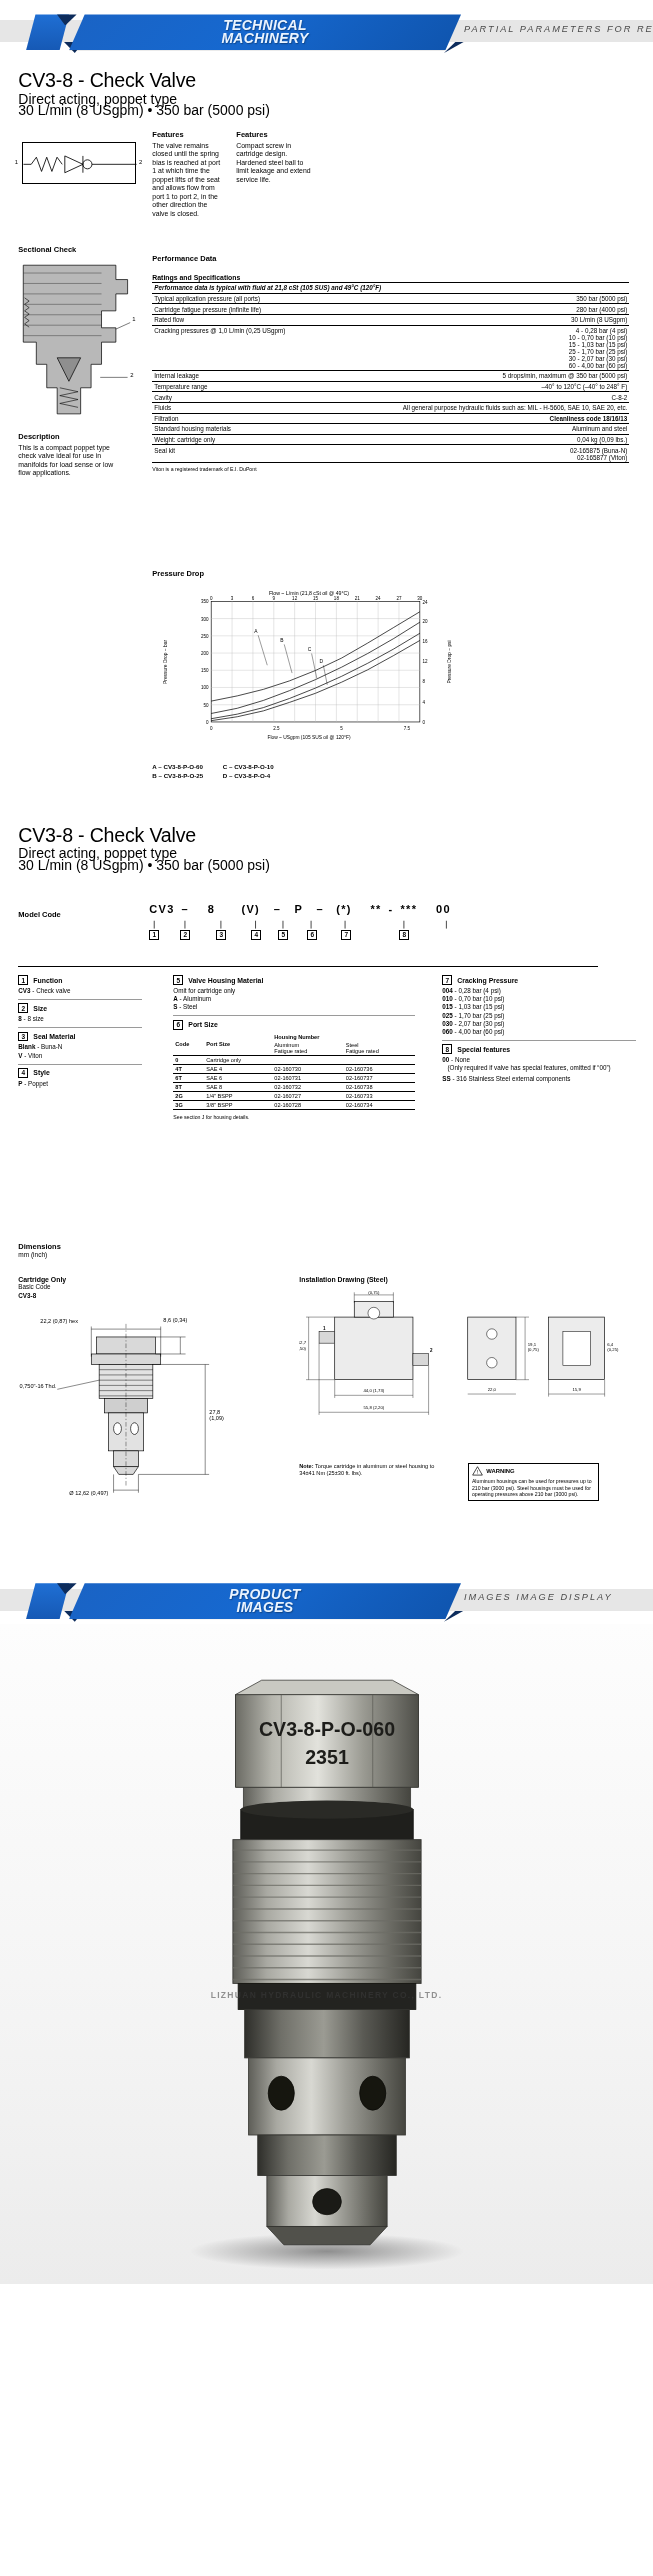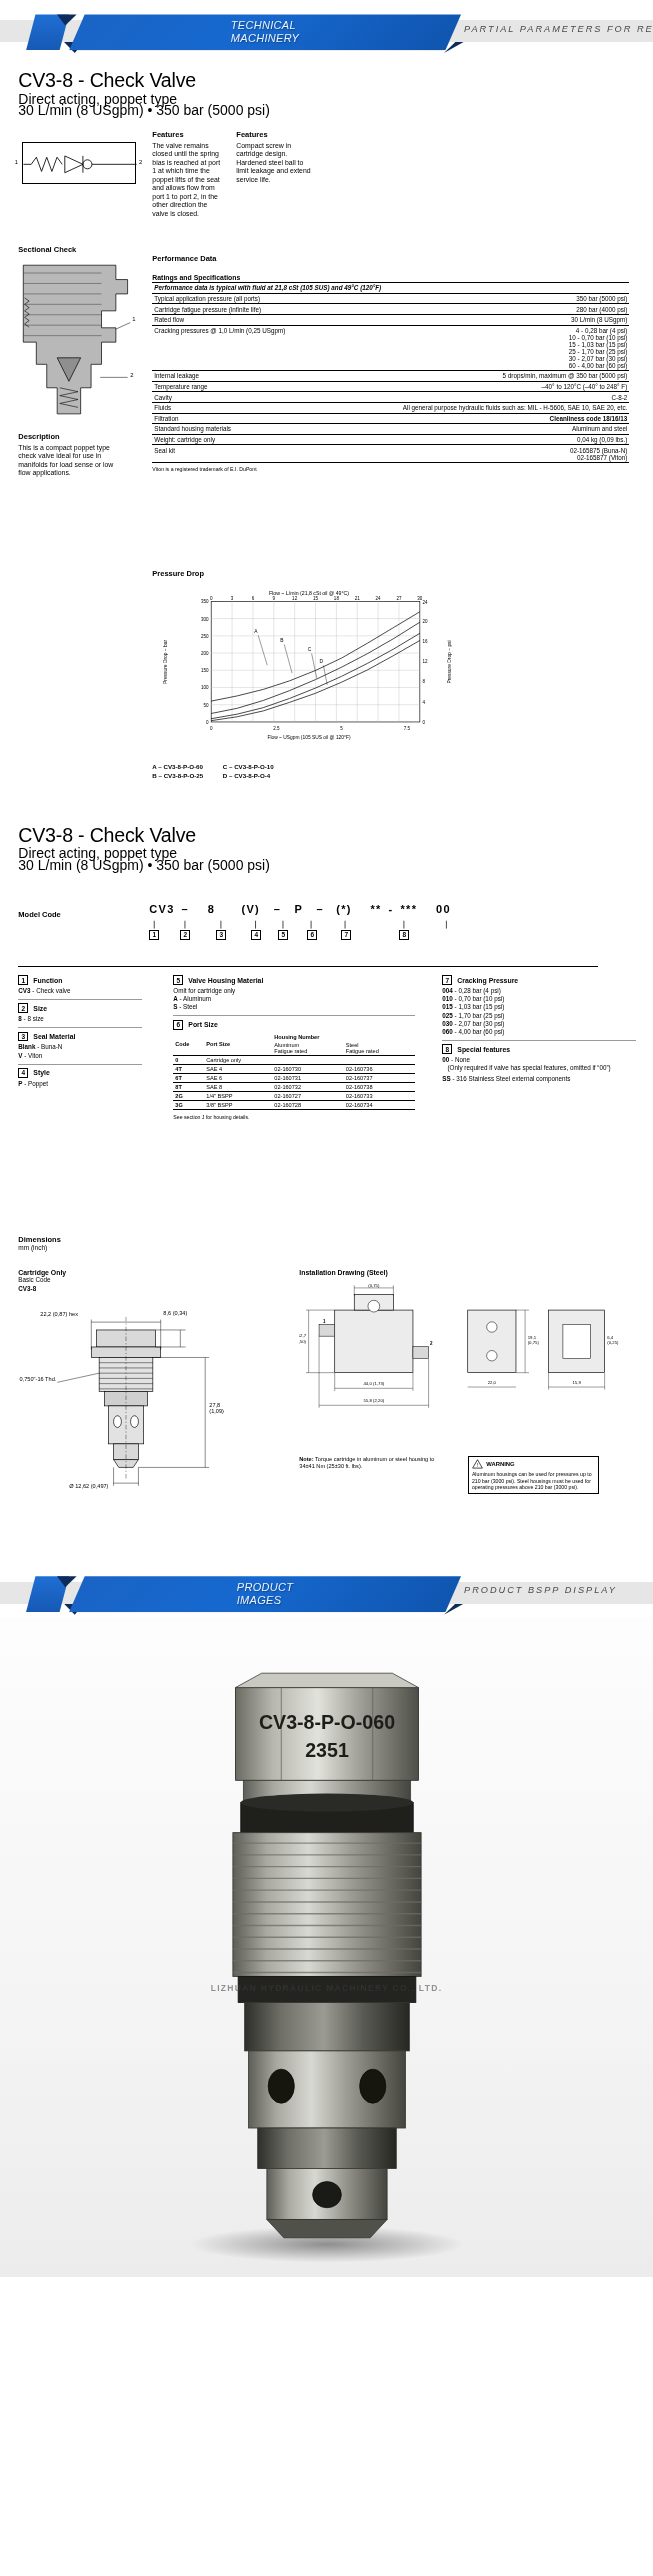--- a/index.html
+++ b/index.html
@@ -42,22 +42,22 @@
     position:absolute; left:418px; top:27.5px; width:19.6px; height:11px;
     background:#0d2c5c;
     clip-path:polygon(58% 0, 100% 0, 0 100%);
   }
   .flag-notch-left-bottom {
     position:absolute; left:38px; top:27.5px; width:19.6px; height:11px;
     background:#0d2c5c;
     clip-path:polygon(0 0, 100% 0, 55% 100%);
   }
   .flag-text {
-    color:#eaf4ff; font-weight:normal; font-style:italic;
-    font-size:11px; line-height:13px; 
+    color:#eaf4ff; font-weight:bold; font-style:italic;
+    font-size:14px; line-height:13px; text-align:center;
     letter-spacing:0.3px; text-shadow:0.7px 0.7px 1.3px rgba(0,0,0,.35);
     font-family:"Liberation Sans", sans-serif;
   }
   .banner-sub {
     position:absolute; left:464px; top:23.5px;
     font-size:9.2px; font-style:italic; letter-spacing:2px;
     color:#4a4a4a; white-space:nowrap;
     font-family:"Liberation Sans", sans-serif;
   }
 
@@ -621,21 +621,21 @@
         </div>
         <div class="opt-t" style="margin-top:2px;">
           <div><span class="bold">00</span><span> - </span><span>None</span></div>
           <div style="margin-left:5.2px;">(Only required if valve has special features, omitted if “00”)</div>
           <div style="margin-top:2px;"><span class="bold">SS</span><span> - </span><span>316 Stainless Steel external components</span></div>
         </div>
       </div>
     </div>
   </div>
 
-  <div style="position:relative; margin-top:7px; height:307px;">
+  <div style="position:relative; margin-top:14px; height:307px;">
     <div class="dim-title">Dimensions</div>
     <div class="dim-sub">mm (inch)</div>
 
     <div style="position:absolute; left:0; top:34px; width:242px;">
       <div class="opt-h">Cartridge Only</div>
       <div class="opt-t">Basic Code</div>
       <div class="opt-t bold">CV3-8</div>
 
       <div style="position:relative; margin-top:11.8px;">
         <svg width="216" height="190" viewBox="0 0 330 290">
@@ -826,21 +826,21 @@
     <div class="flag-notch-top"></div>
     <div class="flag-notch-left-bottom"></div>
     <div class="flag-main">
       <div class="flag-text">
         <div>PRODUCT</div>
         <div>IMAGES</div>
       </div>
     </div>
     <div class="flag-notch-bottom"></div>
   </div>
-  <div class="banner-sub">PRODUCT BSPP DISPLAY</div>
+  <div class="banner-sub">IMAGES IMAGE DISPLAY</div>
 </div>
 
 <div class="photo-area">
   <div class="photo-frame"></div>
 
   <svg width="654" height="660" viewBox="0 0 1000 1010" style="position:absolute; left:0; top:0;">
     <defs>
       <linearGradient id="metalV" x1="0" y1="0" x2="1" y2="0">
         <stop offset="0%" stop-color="#5e5e58"></stop>
         <stop offset="18%" stop-color="#a9a9a2"></stop>

